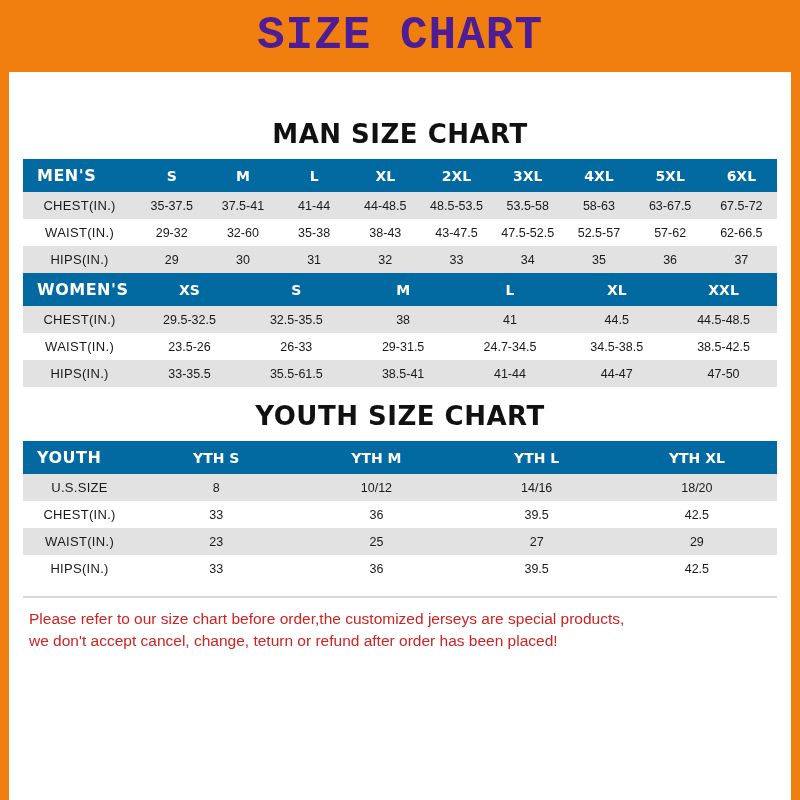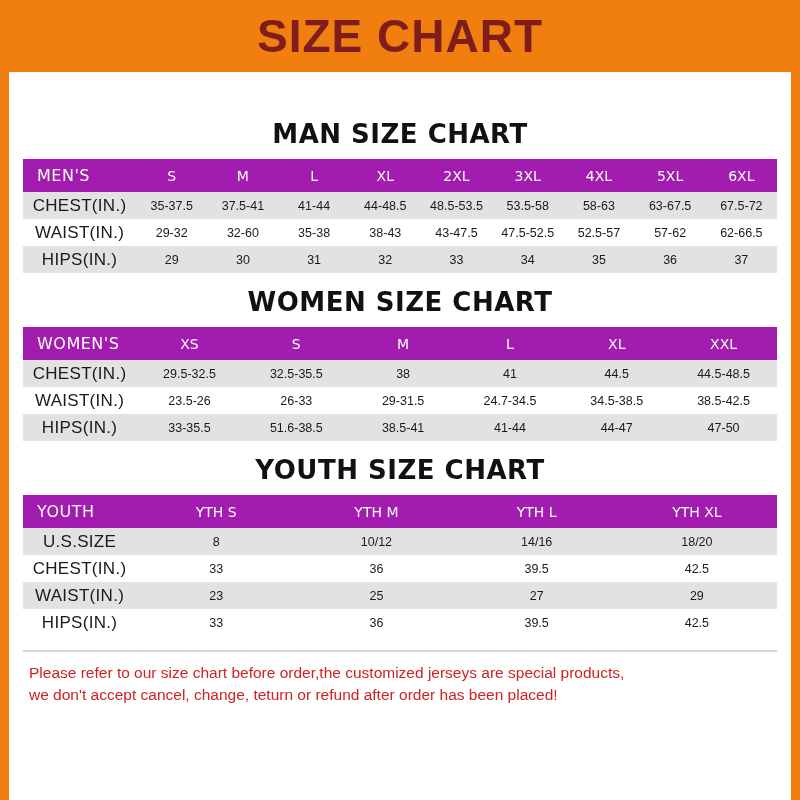--- a/index.html
+++ b/index.html
@@ -21,25 +21,25 @@
     border-right: 9px solid #f07f10;
   }
   .banner {
     height: 72px;
     background: #f07f10;
     display: flex;
     align-items: center;
     justify-content: center;
   }
   .banner-title {
-    font-family: Liberation Sans, sans-serif;
+    font-family: Liberation Mono, monospace;
     font-weight: 700;
     font-size: 46px;
     letter-spacing: 1px;
-    color: #7f1d1d;
+    color: #4c1d95;
     line-height: 1;
     text-align: center;
   }
   .content {
     padding: 0 14px;
     margin-top: 47px;
   }
   .section-title {
     text-align: center;
     font-family: "DejaVu Sans", sans-serif;
@@ -57,35 +57,35 @@
   table.size th, table.size td {
     text-align: center;
     font-size: 12.5px;
     padding: 0;
     height: 27px;
     vertical-align: middle;
     color: #1a1a1a;
     font-family: "Liberation Sans", sans-serif;
   }
   table.size thead th {
-    background: #a21caf;
+    background: #0369a1;
     color: #ffffff;
     height: 33px;
     font-size: 14px;
-    font-weight: 400;
+    font-weight: 700;
     font-family: "DejaVu Sans", sans-serif;
   }
   table.size thead th.rowhead {
     text-align: left;
     padding-left: 14px;
     font-size: 16px;
     letter-spacing: 0.5px;
   }
   table.size tbody td.rowhead {
-    font-size: 17px;
+    font-size: 13px;
     letter-spacing: 0.3px;
     color: #1a1a1a;
   }
   table.size tbody tr.alt td { background: #e2e2e2; }
   table.size tbody tr.plain td { background: #ffffff; }
   .col-first { width: 15%; }
   .footer-note {
     margin-top: 14px;
     border-top: 2px solid #d8d8d8;
     padding: 10px 6px 0 6px;
@@ -157,21 +157,20 @@
           <td>32</td>
           <td>33</td>
           <td>34</td>
           <td>35</td>
           <td>36</td>
           <td>37</td>
         </tr>
       </tbody>
     </table>
 
-    <div class="section-title">WOMEN SIZE CHART</div>
     <table class="size">
       <thead>
         <tr>
           <th class="rowhead col-first">WOMEN'S</th>
           <th>XS</th>
           <th>S</th>
           <th>M</th>
           <th>L</th>
           <th>XL</th>
           <th>XXL</th>
@@ -192,21 +191,21 @@
           <td>23.5-26</td>
           <td>26-33</td>
           <td>29-31.5</td>
           <td>24.7-34.5</td>
           <td>34.5-38.5</td>
           <td>38.5-42.5</td>
         </tr>
         <tr class="alt">
           <td class="rowhead col-first">HIPS(IN.)</td>
           <td>33-35.5</td>
-          <td>51.6-38.5</td>
+          <td>35.5-61.5</td>
           <td>38.5-41</td>
           <td>41-44</td>
           <td>44-47</td>
           <td>47-50</td>
         </tr>
       </tbody>
     </table>
 
     <div class="section-title">YOUTH SIZE CHART</div>
     <table class="size">

